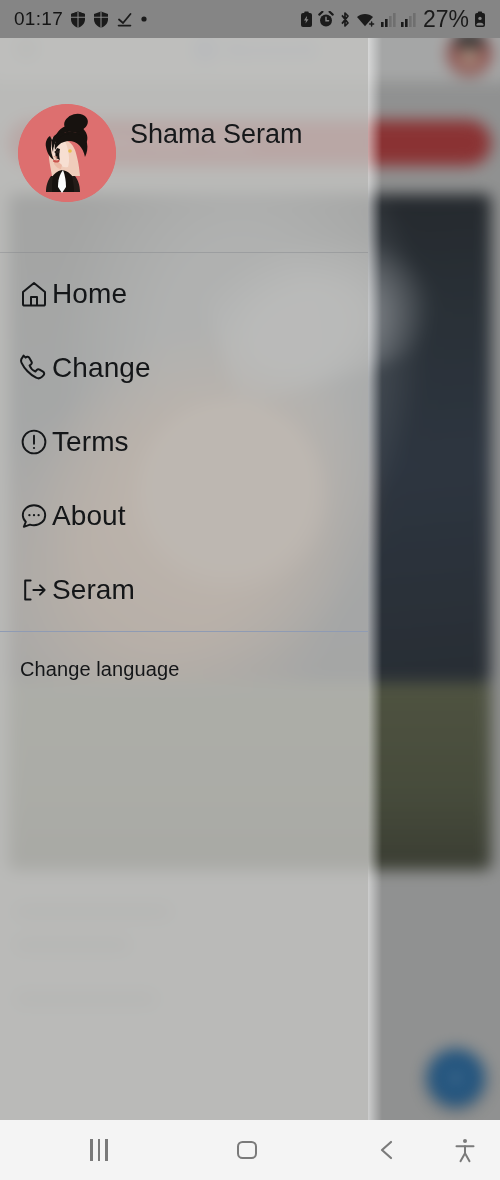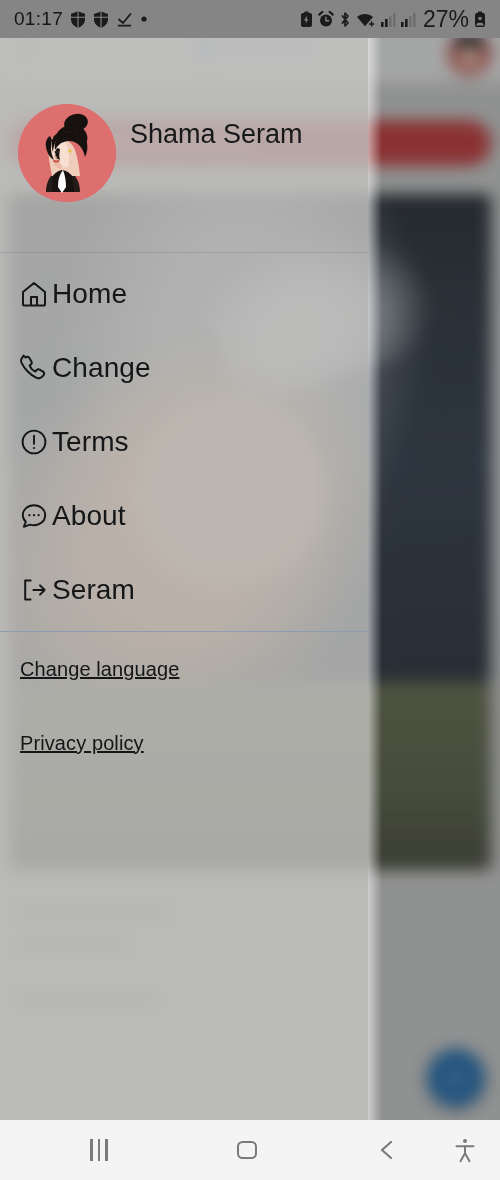--- a/index.html
+++ b/index.html
@@ -99,21 +99,21 @@
   .menu-item {
     position:relative; height:74px; display:flex; align-items:center; padding-left:16px;
   }
   .menu-icon { width:36px; height:36px; display:flex; align-items:center; justify-content:center; flex:0 0 36px; }
   .menu-icon svg { display:block; }
   .menu-icon.badge { background:#3b82f6; border-radius:9px; width:32px; height:32px; }
   .menu-label { font-size:28px; color:#141618; font-weight:400; letter-spacing:.1px; }
 
   .links-sep { height:1px; background:#8f9bb3; margin-top:4px; }
   .link-item { height:74px; display:flex; align-items:center; padding-left:20px; }
-  .link-label { font-size:20px; color:#141618; letter-spacing:.1px;text-decoration:underline; }
+  .link-label { font-size:20px; color:#141618; letter-spacing:.1px; }
 
   
   .drawer-edge {
     position:absolute; left:368px; top:38px; width:14px; height:1082px; z-index:31;
     background:linear-gradient(90deg, rgba(255,255,255,.55), rgba(255,255,255,0));
     pointer-events:none;
   }
 
   
   .navbar {
@@ -344,23 +344,20 @@
         <span class="menu-label">Seram</span>
       </div>
     </div>
 
     <div class="links-sep"></div>
 
     <div class="links">
       <div class="link-item">
         <span class="link-label">Change language</span>
       </div>
-      <div class="link-item">
-        <span class="link-label">Privacy policy</span>
-      </div>
     </div>
   </div>
 
   <div class="drawer-edge"></div>
 
   <div class="navbar">
     <div class="nav-btn nav-recents">
       <span class="recents-bars">
           <i></i>
           <i></i>

